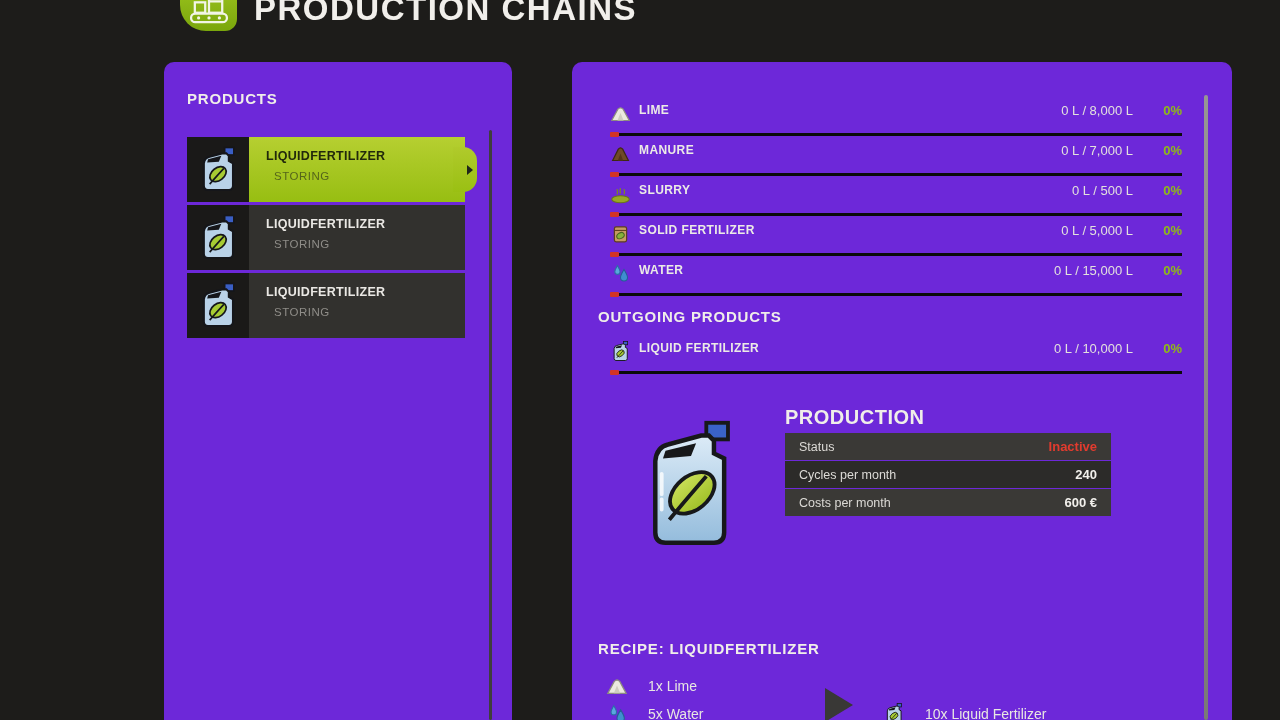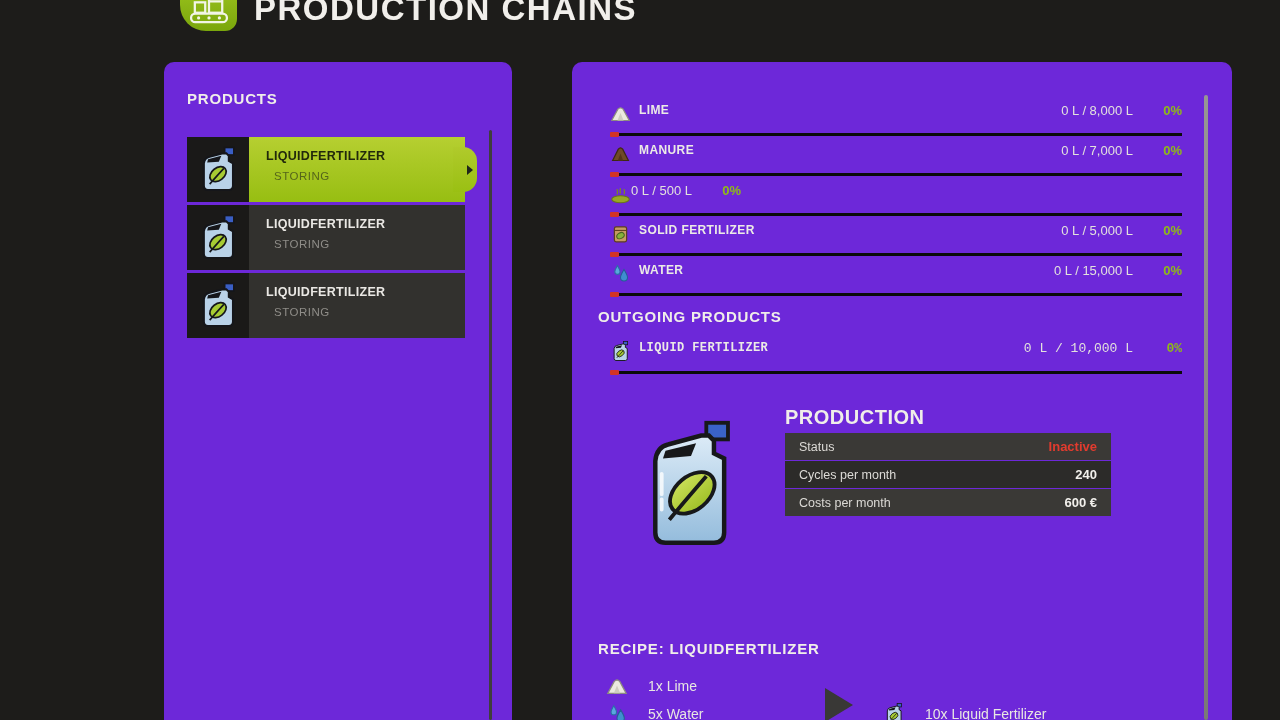--- a/index.html
+++ b/index.html
@@ -49,21 +49,21 @@
   .item-tab .tri { width:0; height:0; border-top:5px solid transparent;
     border-bottom:5px solid transparent; border-left:6px solid #20261b; }
   .scrollbar-v { position:absolute; width:3px; border-radius:2px; }
   .sb-left  { left:325px; top:68px; bottom:0; background:#3f3e3b; }
   .sb-right { left:632px; top:33px; bottom:0; width:4px;
               background:linear-gradient(#979693,#7a7976); }
 
   
   .stor-list { position:absolute; left:26px; width:584px; }
   .incoming-list { top:41px; }
-  .outgoing-list { top:279px;font-family:Liberation Mono, monospace; }
+  .outgoing-list { top:279px; }
   .stor-row { margin-bottom:6px; }
   .row-top { display:flex; align-items:flex-start; height:29px; }
   .row-icon { width:21px; height:21px; margin-left:12px; flex:none; }
   .row-icon svg { width:100%; height:100%; display:block; }
   .row-name { font-size:12px; font-weight:700; letter-spacing:.4px; color:#eceae6; margin-left:8px; flex:1; }
   .row-cap { font-size:13px; color:#e3e1dd; margin-right:22px; }
   .row-pct { font-size:13px; font-weight:700; color:#8fbb16; width:27px; text-align:right; }
   .row-bar { display:flex; align-items:center; height:5px; margin-left:12px; width:572px; }
   .bar-red { width:9px; height:5px; background:#d23327; border-radius:1px; flex:none; }
   .bar-line { flex:1; height:3px; background:#0b0b0a; }
@@ -212,20 +212,21 @@
     </div>
 
     <div class="stor-row">
       <div class="row-top">
         <span class="row-icon">
           <svg viewBox="0 0 24 24">
               <ellipse cx="12" cy="18.5" rx="10" ry="4" fill="#99a826" stroke="#6a771a" stroke-width="1.2"></ellipse>
               <path d="M8 13 q1.2 -3 0 -6 M12 12 q-1.2 -3 0 -6 M16 13 q1.2 -3 0 -6" stroke="#7e8c1e" fill="none" stroke-width="1.5"></path>
             </svg>
         </span>
+        <span class="row-name">SLURRY</span>
         <span class="row-cap">0 L / 500 L</span>
         <span class="row-pct">0%</span>
       </div>
       <div class="row-bar">
           <span class="bar-red"></span>
           <span class="bar-line"></span>
         </div>
     </div>
 
     <div class="stor-row">

